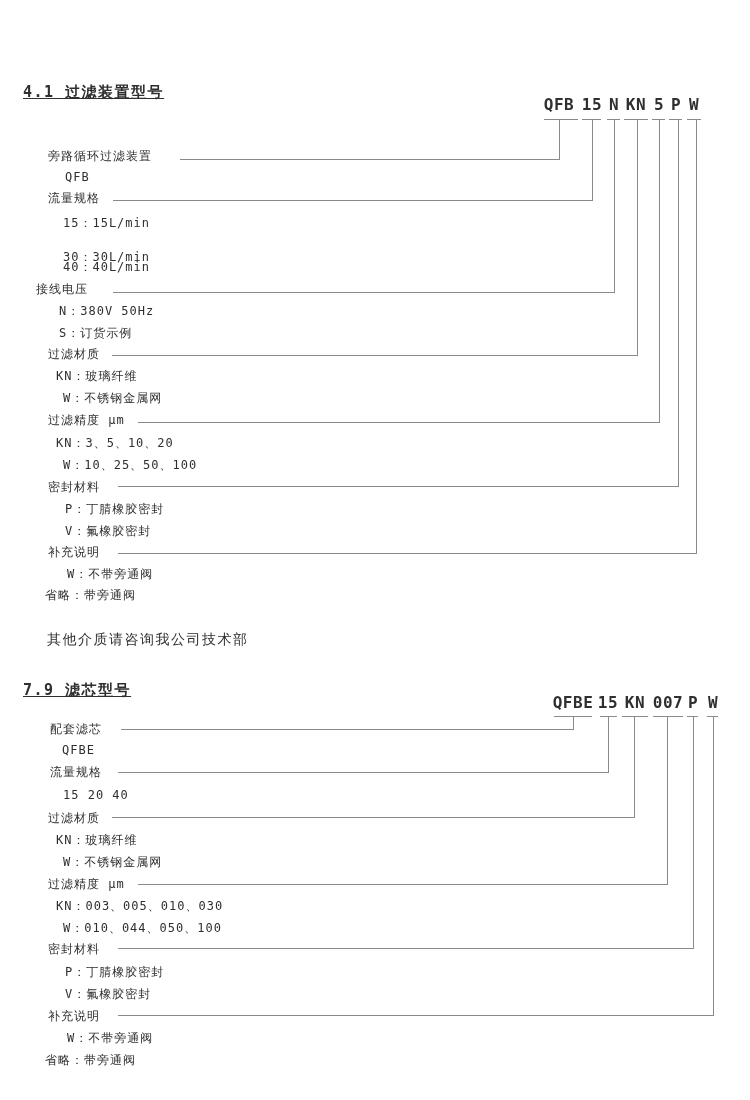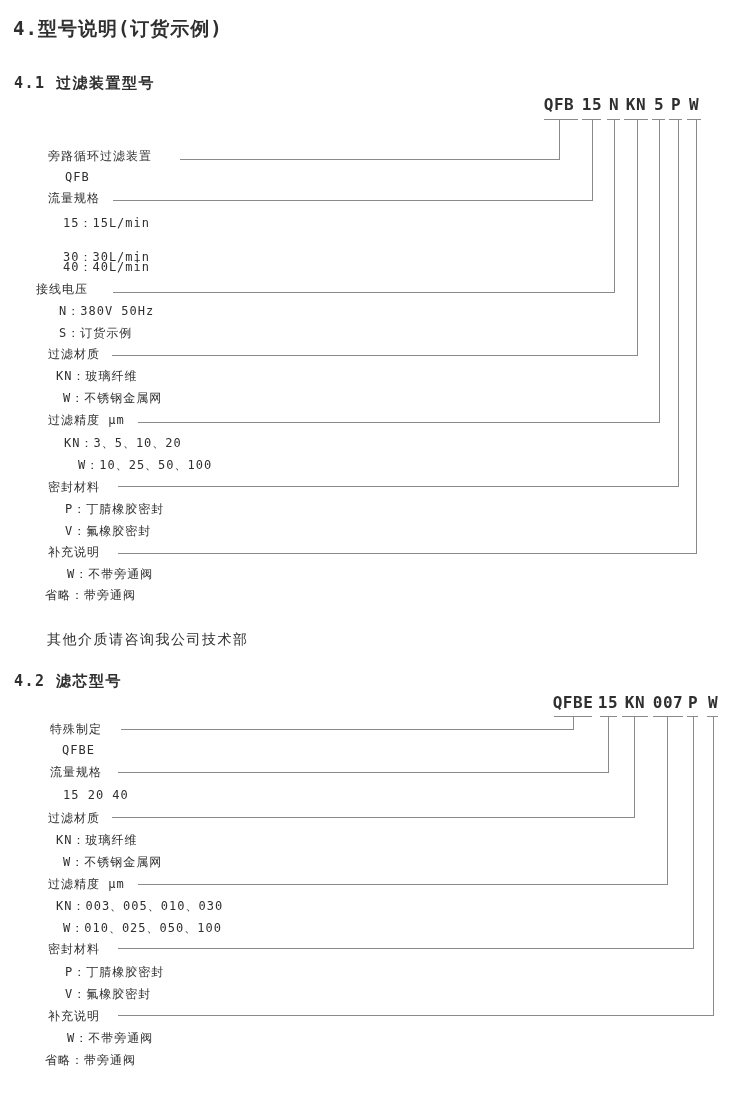--- a/index.html
+++ b/index.html
@@ -16,21 +16,22 @@
     font-size:19px;font-weight:bold;
     letter-spacing:1px;
     white-space:nowrap;
     margin:0;
   }
   .heading{
     position:absolute;
     font-size:15px;font-weight:bold;
     letter-spacing:1.5px;
     white-space:nowrap;
-    margin:0;
+    margin:9px;
+    text-decoration:underline;
   }
   .code{
     position:absolute;
     font-size:16px;font-weight:bold;
     line-height:16px;
     white-space:nowrap;
     transform:translateX(-50%);
     letter-spacing:0.5px;
   }
   .lbl{
@@ -46,21 +47,20 @@
     letter-spacing:1.5px;
   }
   .hline{position:absolute;height:1px;background:#8a8a8a;}
   .vline{position:absolute;width:1px;background:#8a8a8a;}
 </style>
 </head>
 <body>
 
 <div class="page">
 
-  <h1 class="title" style="left:13px;top:16px">4.型号说明(订货示例)</h1>
 
   <h2 class="heading" style="left:14px;top:74px">4.1 过滤装置型号</h2>
 
   <span class="code" style="left:559px;top:97px">QFB</span>
   <span class="code" style="left:592px;top:97px">15</span>
   <span class="code" style="left:614px;top:97px">N</span>
   <span class="code" style="left:636px;top:97px">KN</span>
   <span class="code" style="left:659px;top:97px">5</span>
   <span class="code" style="left:676px;top:97px">P</span>
   <span class="code" style="left:694px;top:97px">W</span>
@@ -99,34 +99,34 @@
 
   <div class="lbl" style="left:36px;top:282px">接线电压</div>
   <div class="lbl" style="left:59px;top:304px">N：380V 50Hz</div>
   <div class="lbl" style="left:59px;top:326px">S：订货示例</div>
 
   <div class="lbl" style="left:48px;top:347px">过滤材质</div>
   <div class="lbl" style="left:56px;top:369px">KN：玻璃纤维</div>
   <div class="lbl" style="left:63px;top:391px">W：不锈钢金属网</div>
 
   <div class="lbl" style="left:48px;top:413px">过滤精度 μm</div>
-  <div class="lbl" style="left:64px;top:436px">KN：3、5、10、20</div>
-  <div class="lbl" style="left:78px;top:458px">W：10、25、50、100</div>
+  <div class="lbl" style="left:56px;top:436px">KN：3、5、10、20</div>
+  <div class="lbl" style="left:63px;top:458px">W：10、25、50、100</div>
 
   <div class="lbl" style="left:48px;top:480px">密封材料</div>
   <div class="lbl" style="left:65px;top:502px">P：丁腈橡胶密封</div>
   <div class="lbl" style="left:65px;top:524px">V：氟橡胶密封</div>
 
   <div class="lbl" style="left:48px;top:545px">补充说明</div>
   <div class="lbl" style="left:67px;top:567px">W：不带旁通阀</div>
   <div class="lbl" style="left:45px;top:588px">省略：带旁通阀</div>
 
   <div class="note" style="left:47px;top:631px">其他介质请咨询我公司技术部</div>
 
-  <h2 class="heading" style="left:14px;top:672px">4.2 滤芯型号</h2>
+  <h2 class="heading" style="left:14px;top:672px">7.9 滤芯型号</h2>
 
   <span class="code" style="left:573px;top:695px">QFBE</span>
   <span class="code" style="left:608px;top:695px">15</span>
   <span class="code" style="left:635px;top:695px">KN</span>
   <span class="code" style="left:668px;top:695px">007</span>
   <span class="code" style="left:693px;top:695px">P</span>
   <span class="code" style="left:713px;top:695px">W</span>
 
   <div class="hline" style="left:554px;top:716px;width:38px"></div>
   <div class="hline" style="left:600px;top:716px;width:17px"></div>
@@ -142,33 +142,33 @@
   <div class="vline" style="left:693px;top:716px;height:233px"></div>
   <div class="vline" style="left:713px;top:716px;height:300px"></div>
 
   <div class="hline" style="left:121px;top:729px;width:453px"></div>
   <div class="hline" style="left:118px;top:772px;width:491px"></div>
   <div class="hline" style="left:112px;top:817px;width:523px"></div>
   <div class="hline" style="left:138px;top:884px;width:530px"></div>
   <div class="hline" style="left:118px;top:948px;width:576px"></div>
   <div class="hline" style="left:118px;top:1015px;width:596px"></div>
 
-  <div class="lbl" style="left:50px;top:722px">特殊制定</div>
+  <div class="lbl" style="left:50px;top:722px">配套滤芯</div>
   <div class="lbl" style="left:62px;top:743px">QFBE</div>
 
   <div class="lbl" style="left:50px;top:765px">流量规格</div>
   <div class="lbl" style="left:63px;top:788px">15 20 40</div>
 
   <div class="lbl" style="left:48px;top:811px">过滤材质</div>
   <div class="lbl" style="left:56px;top:833px">KN：玻璃纤维</div>
   <div class="lbl" style="left:63px;top:855px">W：不锈钢金属网</div>
 
   <div class="lbl" style="left:48px;top:877px">过滤精度 μm</div>
   <div class="lbl" style="left:56px;top:899px">KN：003、005、010、030</div>
-  <div class="lbl" style="left:63px;top:921px">W：010、025、050、100</div>
+  <div class="lbl" style="left:63px;top:921px">W：010、044、050、100</div>
 
   <div class="lbl" style="left:48px;top:942px">密封材料</div>
   <div class="lbl" style="left:65px;top:965px">P：丁腈橡胶密封</div>
   <div class="lbl" style="left:65px;top:987px">V：氟橡胶密封</div>
 
   <div class="lbl" style="left:48px;top:1009px">补充说明</div>
   <div class="lbl" style="left:67px;top:1031px">W：不带旁通阀</div>
   <div class="lbl" style="left:45px;top:1053px">省略：带旁通阀</div>
 
 </div>

